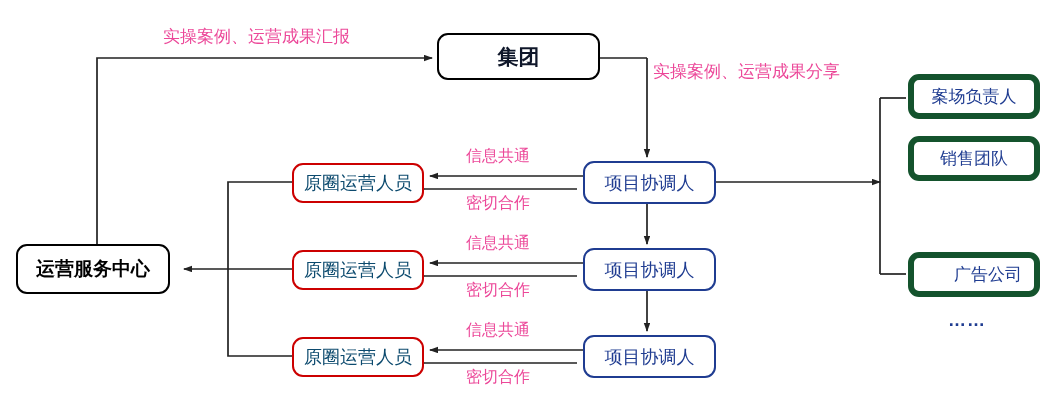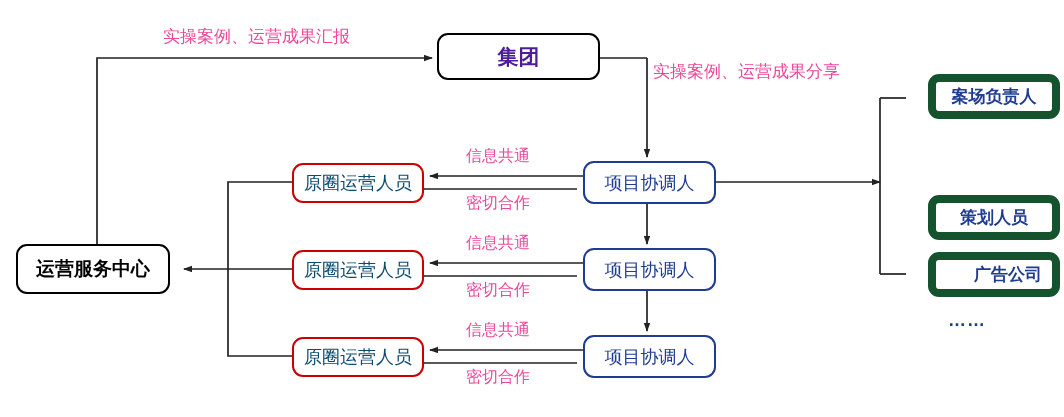--- a/index.html
+++ b/index.html
@@ -9,25 +9,25 @@
   .node{
     position:absolute;
     box-sizing:border-box;
     display:flex;align-items:center;justify-content:center;
     text-align:center;
     border-radius:11px;
     background:#ffffff;
     white-space:nowrap;
     z-index:5;
   }
-  .node.black{border:2.5px solid #000000;color:#4c1d95;font-weight:bold;}
+  .node.black{border:2.5px solid #000000;color:#0f172a;font-weight:bold;}
   .node.blackblack{border:2.5px solid #000000;color:#000000;font-weight:bold;}
   .node.blue{border:2.5px solid #1f3c91;color:#1f3c91;font-weight:normal;}
   .node.red{border:2.5px solid #cc0000;color:#0c4a6e;font-weight:normal;}
-  .node.bluethin{border:8px solid #14532d;color:#1f3c91;font-weight:bold;margin-left:20px;}
+  .node.bluethin{border:6px solid #14532d;color:#1f3c91;font-weight:normal;}
 
   .lbl{
     position:absolute;
     color:#ec4899;
     white-space:nowrap;
     z-index:6;
   }
 
   svg.wires{position:absolute;left:0;top:0;width:1064px;height:417px;z-index:1;}
   .dots{position:absolute;color:#1f3c91;letter-spacing:1px;z-index:5;white-space:nowrap;}
@@ -96,22 +96,22 @@
   <div class="node blue" style="left:583px;top:248px;width:133px;height:43px;font-size:18px;">
     <span>项目协调人</span>
   </div>
   <div class="node blue" style="left:583px;top:335px;width:133px;height:43px;font-size:18px;">
     <span>项目协调人</span>
   </div>
 
   <div class="node bluethin" style="left:908px;top:74px;width:132px;height:45px;font-size:17px;">
     <span>案场负责人</span>
   </div>
-  <div class="node bluethin" style="left:908px;top:195px;width:132px;height:45px;font-size:17px;">
-    <span>策划人员</span>
+  <div class="node bluethin" style="left:908px;top:136px;width:132px;height:45px;font-size:17px;">
+    <span>销售团队</span>
   </div>
   <div class="node bluethin" style="left:908px;top:252px;width:132px;height:45px;font-size:17px;padding-left:28px;">
     <span>广告公司</span>
   </div>
 
   <div class="dots" style="left:948px;top:310px;font-size:18px;font-weight:bold;">……</div>
 
   <div class="lbl" style="left:163px;top:25px;font-size:17px;">实操案例、运营成果汇报</div>
 
   <div class="lbl" style="left:653px;top:60px;font-size:17px;">实操案例、运营成果分享</div>

